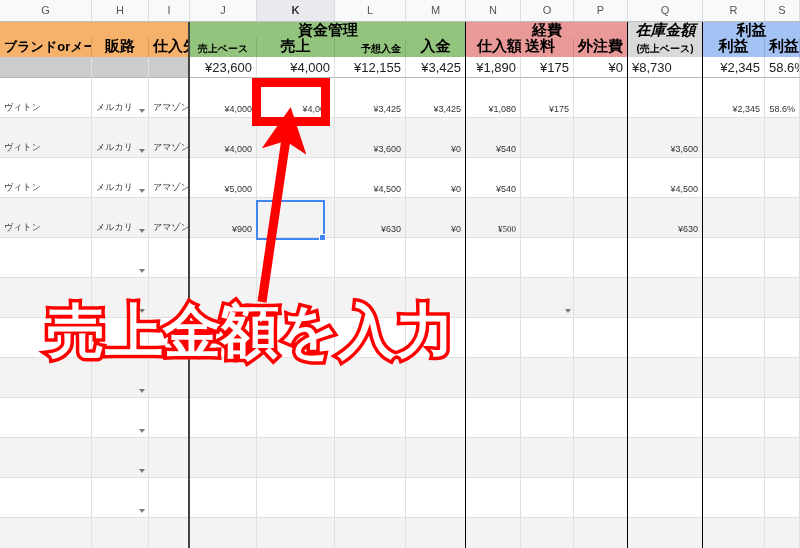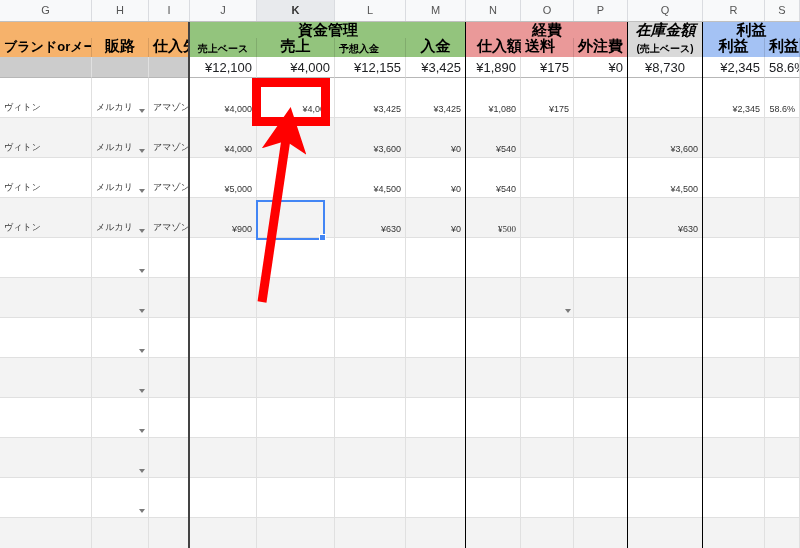--- a/index.html
+++ b/index.html
@@ -129,21 +129,21 @@
       <div class="cell hdr sub sub-l" style="left: 149px; top: 38px; width: 41px; height: 19px; background: rgb(246, 178, 107); border-right: 1px solid rgba(0, 0, 0, 0.12); border-bottom: none;">
         <span class="tx" style="text-align:center;bottom:1px;">仕入先</span>
       </div>
       <div class="cell hdr sub sub-s" style="left: 190px; top: 38px; width: 67px; height: 19px; background: rgb(147, 196, 125); border-right: 1px solid rgba(0, 0, 0, 0.12); border-bottom: none;">
         <span class="tx" style="text-align:center;bottom:1px;">売上ベース</span>
       </div>
       <div class="cell hdr sub sub-l" style="left: 257px; top: 38px; width: 78px; height: 19px; background: rgb(147, 196, 125); border-right: 1px solid rgba(0, 0, 0, 0.12); border-bottom: none;">
         <span class="tx" style="text-align:center;bottom:1px;">売上</span>
       </div>
       <div class="cell hdr sub sub-s" style="left: 335px; top: 38px; width: 71px; height: 19px; background: rgb(147, 196, 125); border-right: 1px solid rgba(0, 0, 0, 0.12); border-bottom: none;">
-        <span class="tx" style="text-align:left;bottom:1px;">予想入金</span>
+        <span class="tx" style="text-align:right;bottom:1px;">予想入金</span>
       </div>
       <div class="cell hdr sub sub-l" style="left: 406px; top: 38px; width: 60px; height: 19px; background: rgb(147, 196, 125); border-right: 1px solid rgba(0, 0, 0, 0.12); border-bottom: none;">
         <span class="tx" style="text-align:center;bottom:1px;">入金</span>
       </div>
       <div class="cell hdr sub sub-l" style="left: 466px; top: 38px; width: 68px; height: 19px; background: rgb(234, 153, 153); border-right: 1px solid rgba(0, 0, 0, 0.12); border-bottom: none;">
         <span class="tx" style="text-align:center;bottom:1px;">仕入額</span>
       </div>
       <div class="cell hdr sub sub-l" style="left: 521px; top: 38px; width: 53px; height: 19px; background: rgb(234, 153, 153); border-right: 1px solid rgba(0, 0, 0, 0.12); border-bottom: none;">
         <span class="tx" style="text-align:left;bottom:1px;">送料</span>
       </div>
@@ -162,42 +162,42 @@
       <div class="cell sum gr" style="left: 0px; top: 57px; width: 92px; height: 21px; border-bottom: 1px solid rgb(183, 183, 183);">
         <span class="tx" style="text-align:right;bottom:2px;"></span>
       </div>
       <div class="cell sum gr" style="left: 92px; top: 57px; width: 57px; height: 21px; border-bottom: 1px solid rgb(183, 183, 183);">
         <span class="tx" style="text-align:right;bottom:2px;"></span>
       </div>
       <div class="cell sum gr" style="left: 149px; top: 57px; width: 41px; height: 21px; border-bottom: 1px solid rgb(183, 183, 183);">
         <span class="tx" style="text-align:right;bottom:2px;"></span>
       </div>
       <div class="cell sum" style="left: 190px; top: 57px; width: 67px; height: 21px; border-bottom: 1px solid rgb(183, 183, 183);">
-        <span class="tx" style="text-align:right;bottom:2px;">¥12,100</span>
+        <span class="tx" style="text-align:right;bottom:2px;">¥23,600</span>
       </div>
       <div class="cell sum" style="left: 257px; top: 57px; width: 78px; height: 21px; border-bottom: 1px solid rgb(183, 183, 183);">
         <span class="tx" style="text-align:right;bottom:2px;">¥4,000</span>
       </div>
       <div class="cell sum" style="left: 335px; top: 57px; width: 71px; height: 21px; border-bottom: 1px solid rgb(183, 183, 183);">
         <span class="tx" style="text-align:right;bottom:2px;">¥12,155</span>
       </div>
       <div class="cell sum" style="left: 406px; top: 57px; width: 60px; height: 21px; border-bottom: 1px solid rgb(183, 183, 183);">
         <span class="tx" style="text-align:right;bottom:2px;">¥3,425</span>
       </div>
       <div class="cell sum" style="left: 466px; top: 57px; width: 55px; height: 21px; border-bottom: 1px solid rgb(183, 183, 183);">
         <span class="tx" style="text-align:right;bottom:2px;">¥1,890</span>
       </div>
       <div class="cell sum" style="left: 521px; top: 57px; width: 53px; height: 21px; border-bottom: 1px solid rgb(183, 183, 183);">
         <span class="tx" style="text-align:right;bottom:2px;">¥175</span>
       </div>
       <div class="cell sum" style="left: 574px; top: 57px; width: 54px; height: 21px; border-bottom: 1px solid rgb(183, 183, 183);">
         <span class="tx" style="text-align:right;bottom:2px;">¥0</span>
       </div>
       <div class="cell sum" style="left: 628px; top: 57px; width: 75px; height: 21px; border-bottom: 1px solid rgb(183, 183, 183);">
-        <span class="tx" style="text-align:center;bottom:2px;">¥8,730</span>
+        <span class="tx" style="text-align:left;bottom:2px;">¥8,730</span>
       </div>
       <div class="cell sum" style="left: 703px; top: 57px; width: 62px; height: 21px; border-bottom: 1px solid rgb(183, 183, 183);">
         <span class="tx" style="text-align:right;bottom:2px;">¥2,345</span>
       </div>
       <div class="cell sum" style="left: 765px; top: 57px; width: 35px; height: 21px; border-bottom: 1px solid rgb(183, 183, 183);">
         <span class="tx" style="text-align:right;bottom:2px;">58.6%</span>
       </div>
       <div class="cell d white" style="left: 0px; top: 78px; width: 92px; height: 40px;">
         <span class="tx" style="text-align:left;bottom:3px;">ヴィトン</span>
       </div>
@@ -693,14 +693,15 @@
 
   <svg id="arrow" viewBox="0 0 800 548">
     <defs>
       <marker id="ah" markerWidth="5" markerHeight="5" refX="2.2" refY="2.5" orient="auto" markerUnits="strokeWidth">
         <path d="M0,0 L5,2.5 L0,5 L1.2,2.5 z" fill="#ff0000"></path>
       </marker>
     </defs>
     <line id="arrowline" stroke="#ff0000" stroke-width="9" marker-end="url(#ah)" x1="262" y1="302" x2="287" y2="132"></line>
   </svg>
 
+  <div id="anno" style="left: 47px; top: 302px; -webkit-text-stroke-color: rgb(255, 0, 0);">売上金額を入力</div>
 
 </div>
 
 </body></html>

